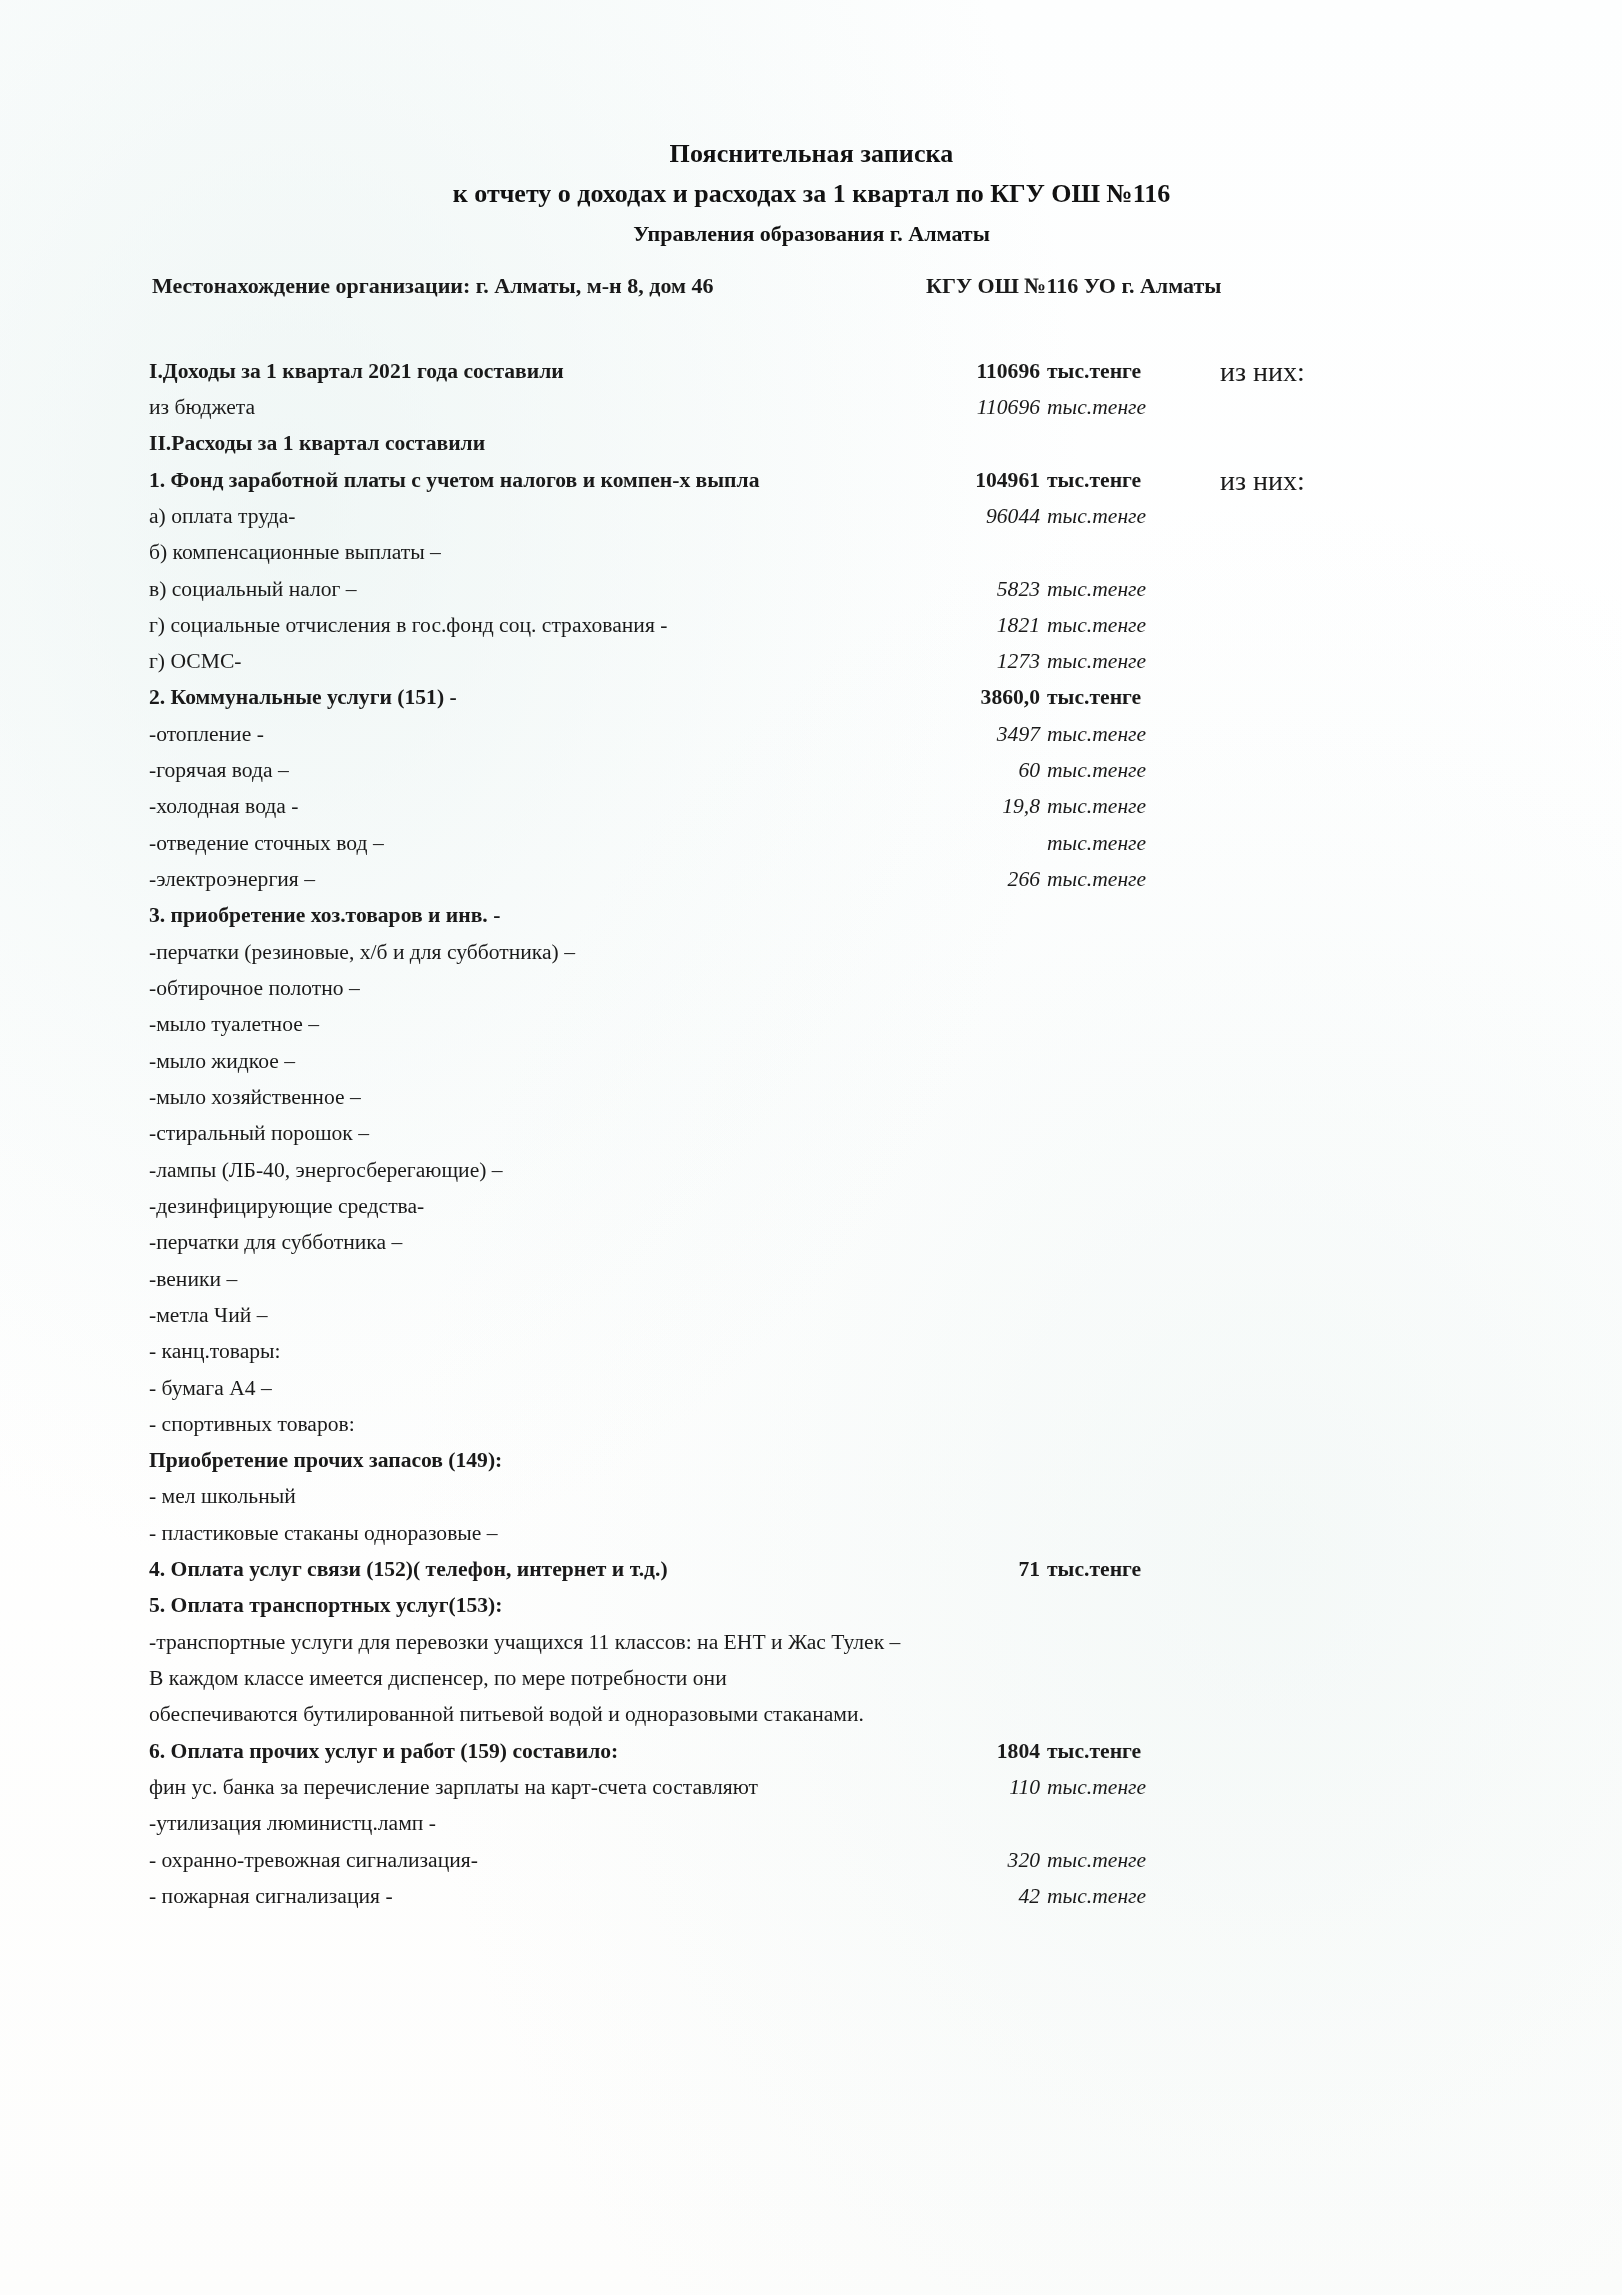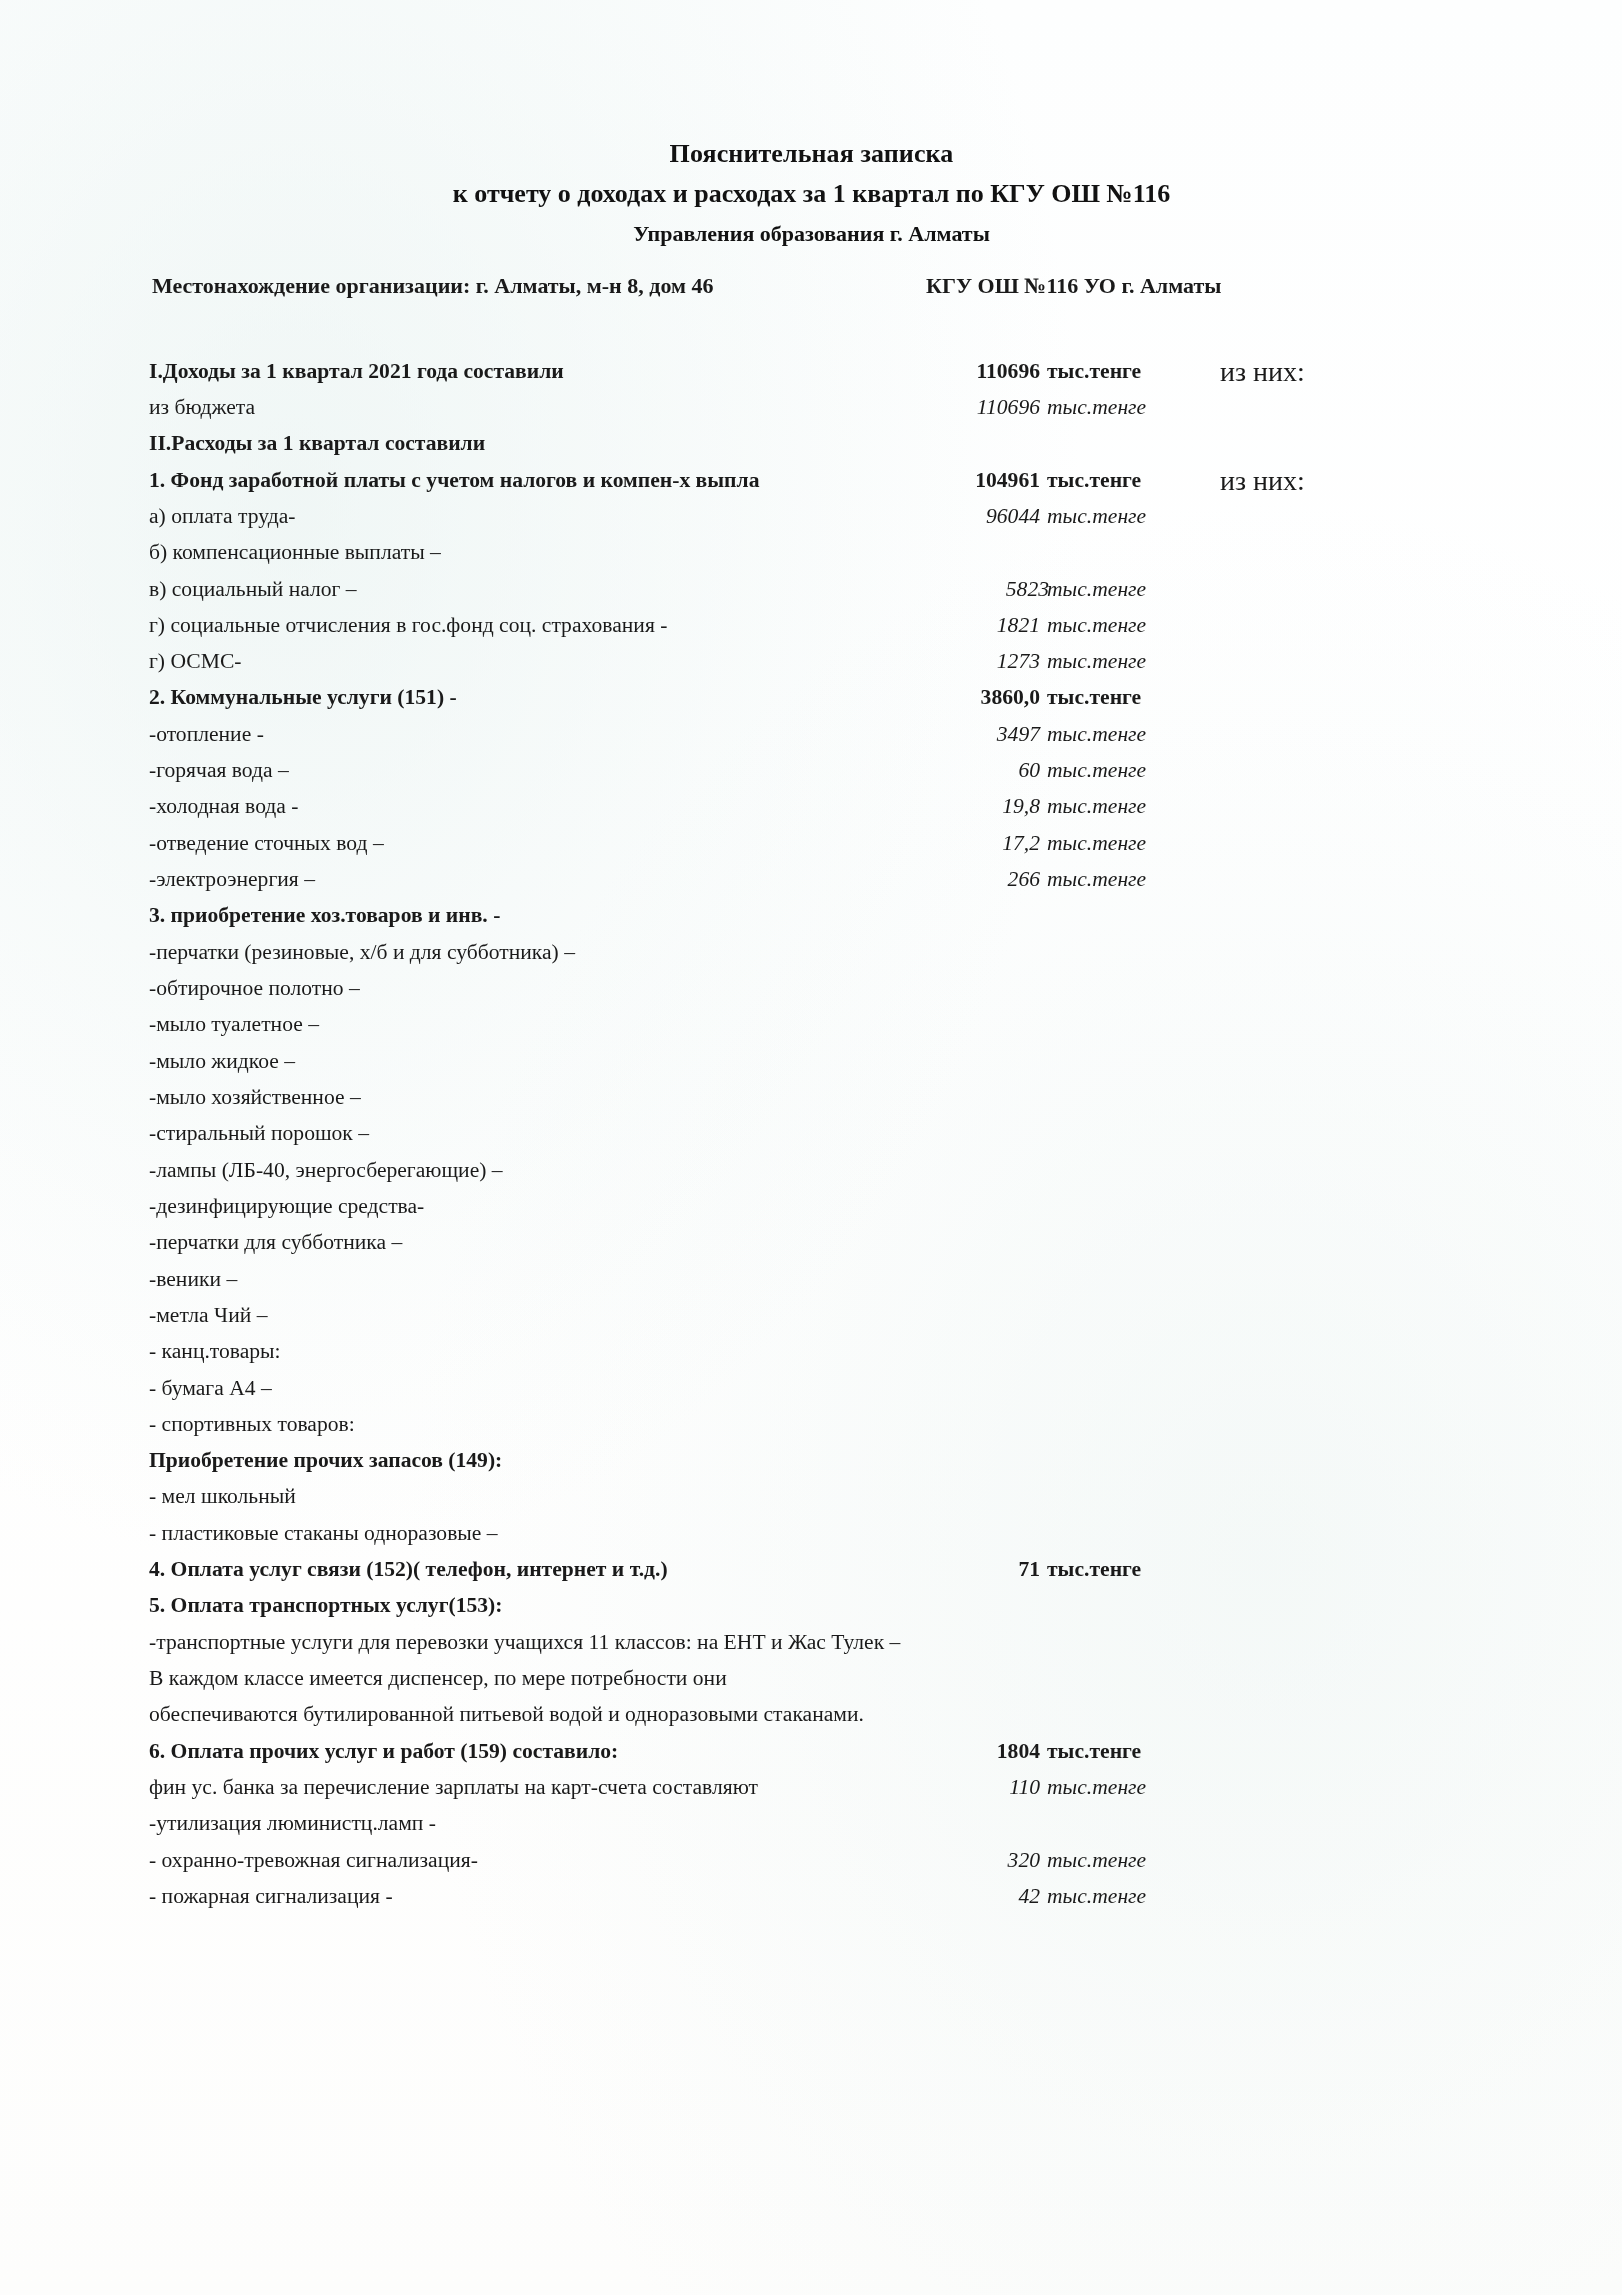--- a/index.html
+++ b/index.html
@@ -155,21 +155,21 @@
       <div class="row" style="top: 502px;">
         <div class="label" style="left: 149px;">а) оплата труда-</div>
         <div class="amount" style="left: 0px; width: 1040px;">96044</div>
         <div class="unit" style="left: 1047px;">тыс.тенге</div>
       </div>
       <div class="row" style="top: 538px;">
         <div class="label" style="left: 149px;">б) компенсационные выплаты –</div>
       </div>
       <div class="row" style="top: 575px;">
         <div class="label" style="left: 149px;">в) социальный налог –</div>
-        <div class="amount" style="left: 0px; width: 1040px; padding-left: 9px;">5823</div>
+        <div class="amount" style="left: 0px; width: 1040px;">5823</div>
         <div class="unit" style="left: 1047px;">тыс.тенге</div>
       </div>
       <div class="row" style="top: 611px;">
         <div class="label" style="left: 149px;">г) социальные отчисления в гос.фонд соц. страхования -</div>
         <div class="amount" style="left: 0px; width: 1040px;">1821</div>
         <div class="unit" style="left: 1047px;">тыс.тенге</div>
       </div>
       <div class="row" style="top: 647px;">
         <div class="label" style="left: 149px;">г) ОСМС-</div>
         <div class="amount" style="left: 0px; width: 1040px;">1273</div>
@@ -190,21 +190,20 @@
         <div class="amount" style="left: 0px; width: 1040px;">60</div>
         <div class="unit" style="left: 1047px;">тыс.тенге</div>
       </div>
       <div class="row" style="top: 792px;">
         <div class="label" style="left: 149px;"> -холодная вода -</div>
         <div class="amount" style="left: 0px; width: 1040px;">19,8</div>
         <div class="unit" style="left: 1047px;">тыс.тенге</div>
       </div>
       <div class="row" style="top: 829px;">
         <div class="label" style="left: 149px;"> -отведение сточных вод –</div>
-        <div class="amount" style="left: 0px; width: 1040px;">17,2</div>
         <div class="unit" style="left: 1047px;">тыс.тенге</div>
       </div>
       <div class="row" style="top: 865px;">
         <div class="label" style="left: 149px;"> -электроэнергия –</div>
         <div class="amount" style="left: 0px; width: 1040px;">266</div>
         <div class="unit" style="left: 1047px;">тыс.тенге</div>
       </div>
       <div class="row" style="top: 901px;">
         <div class="label b" style="left: 149px;">3. приобретение хоз.товаров и инв. -</div>
       </div>

